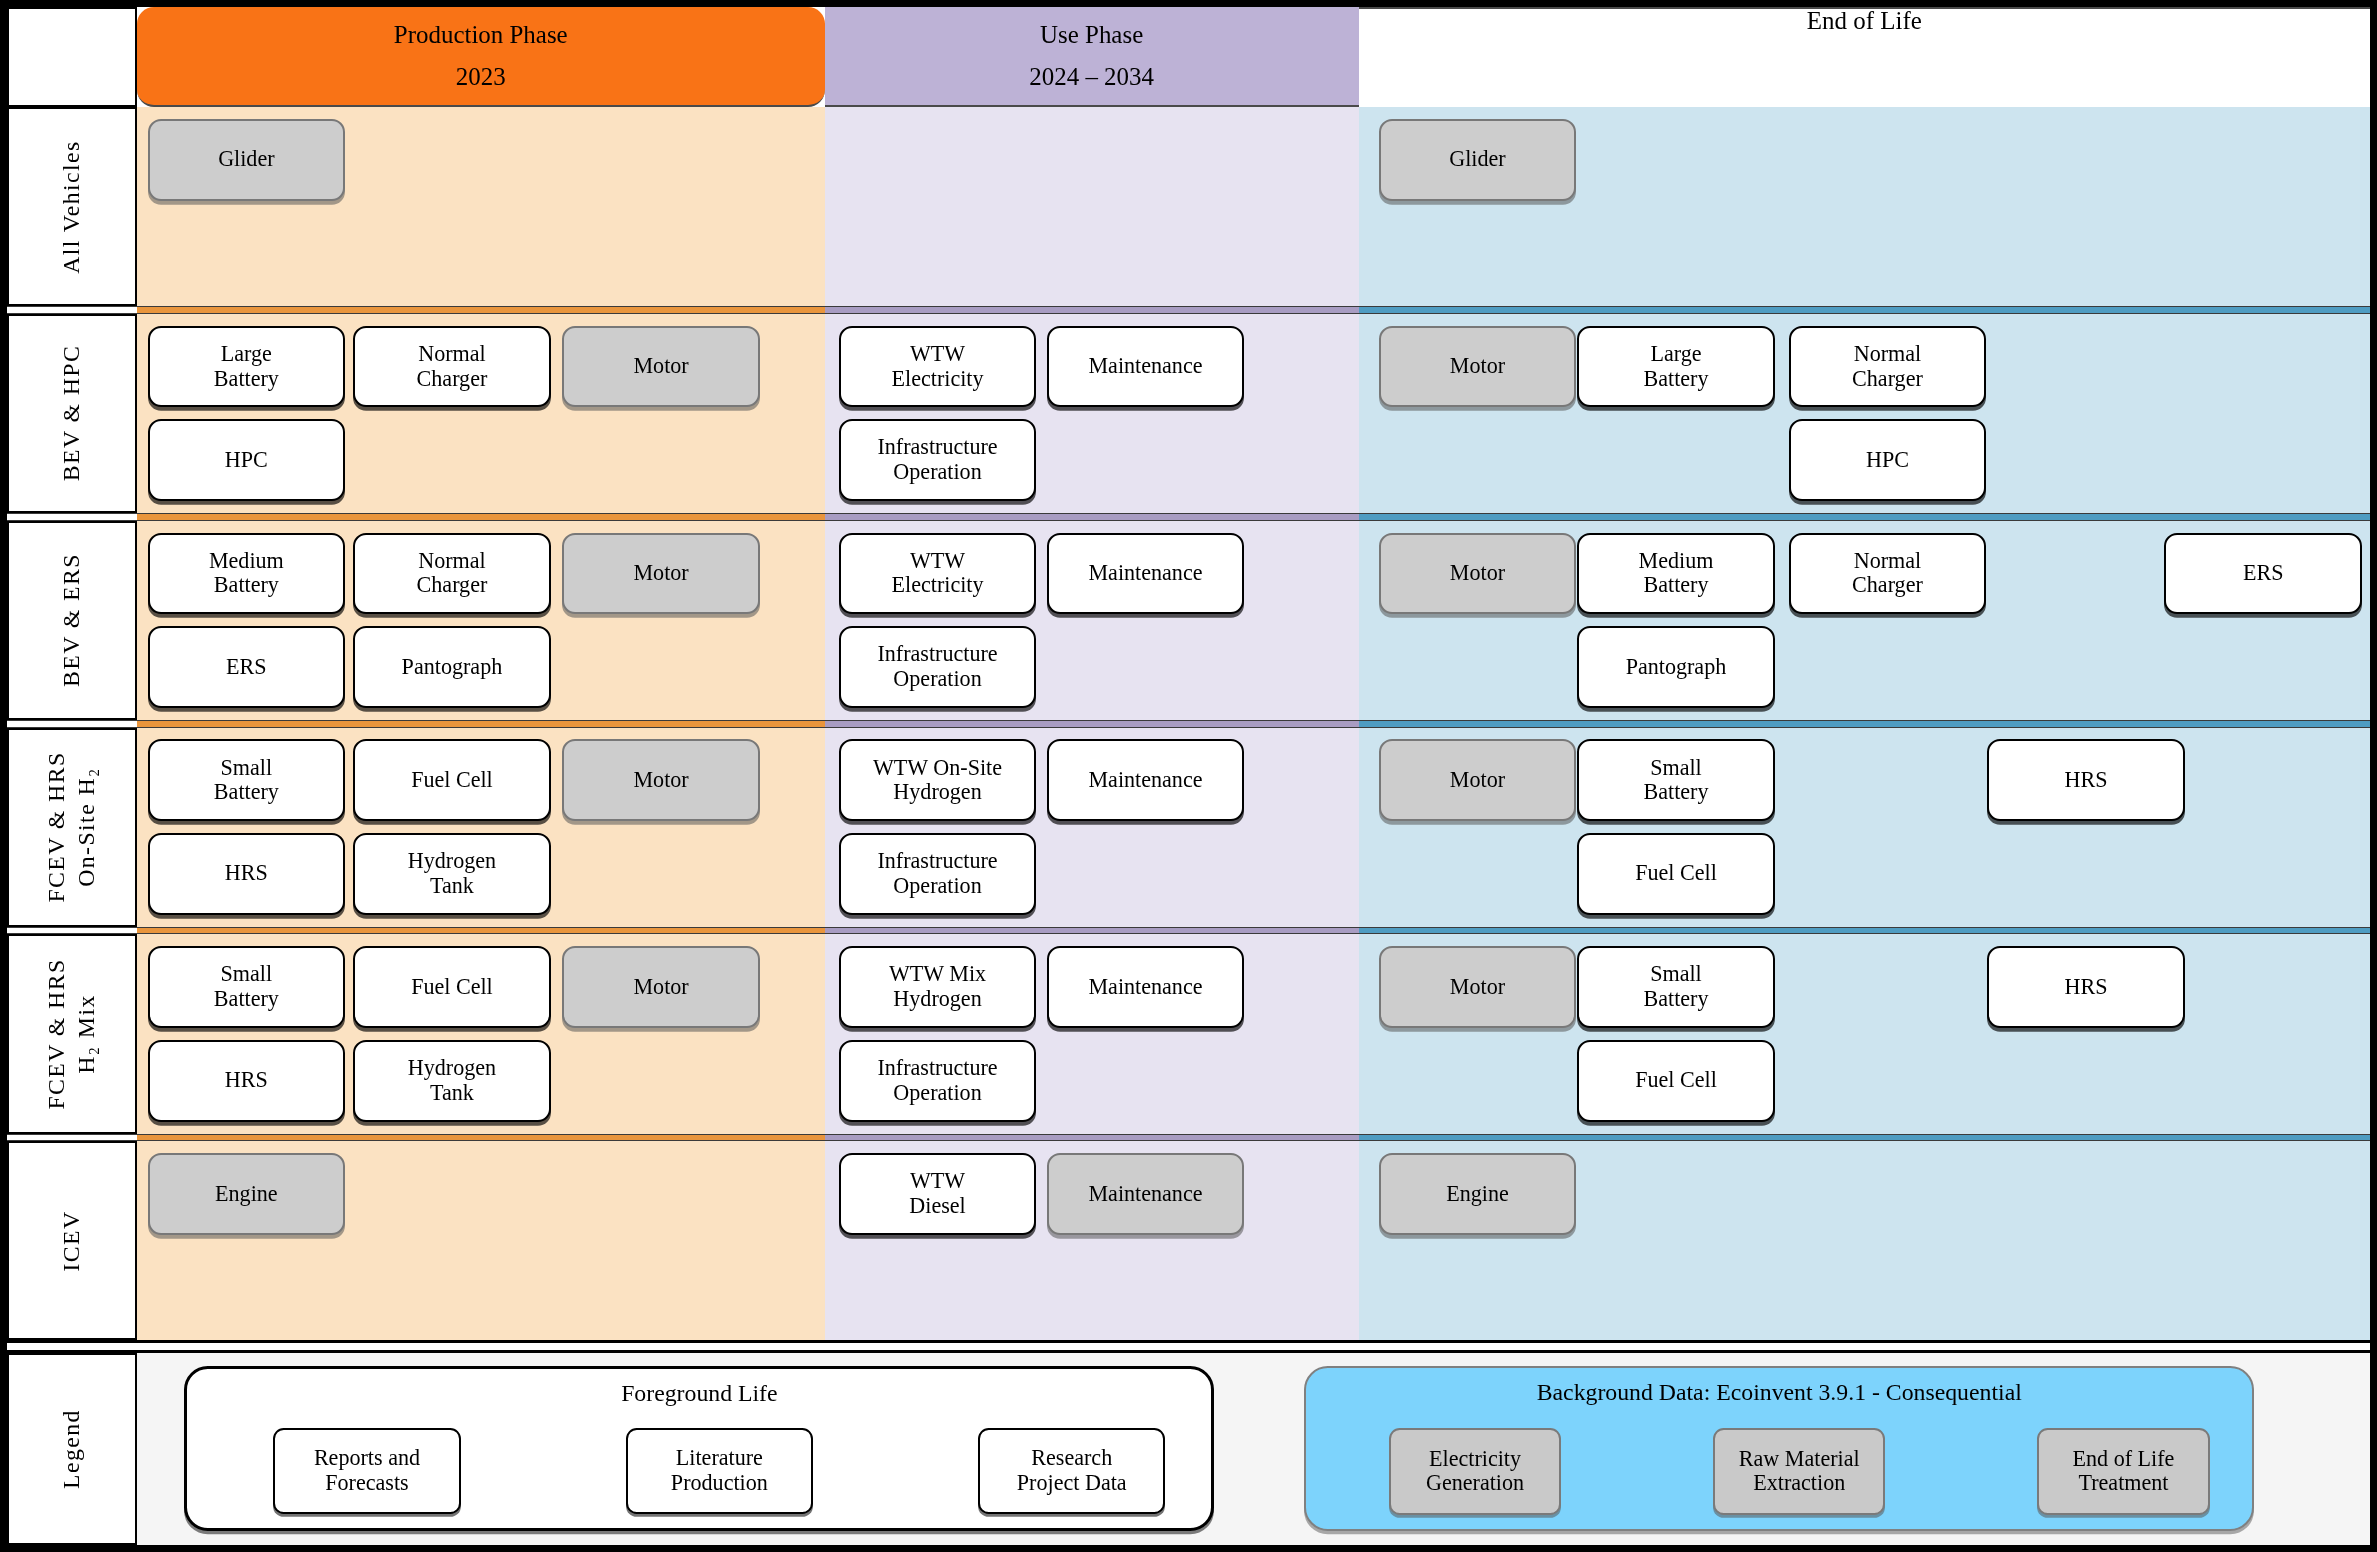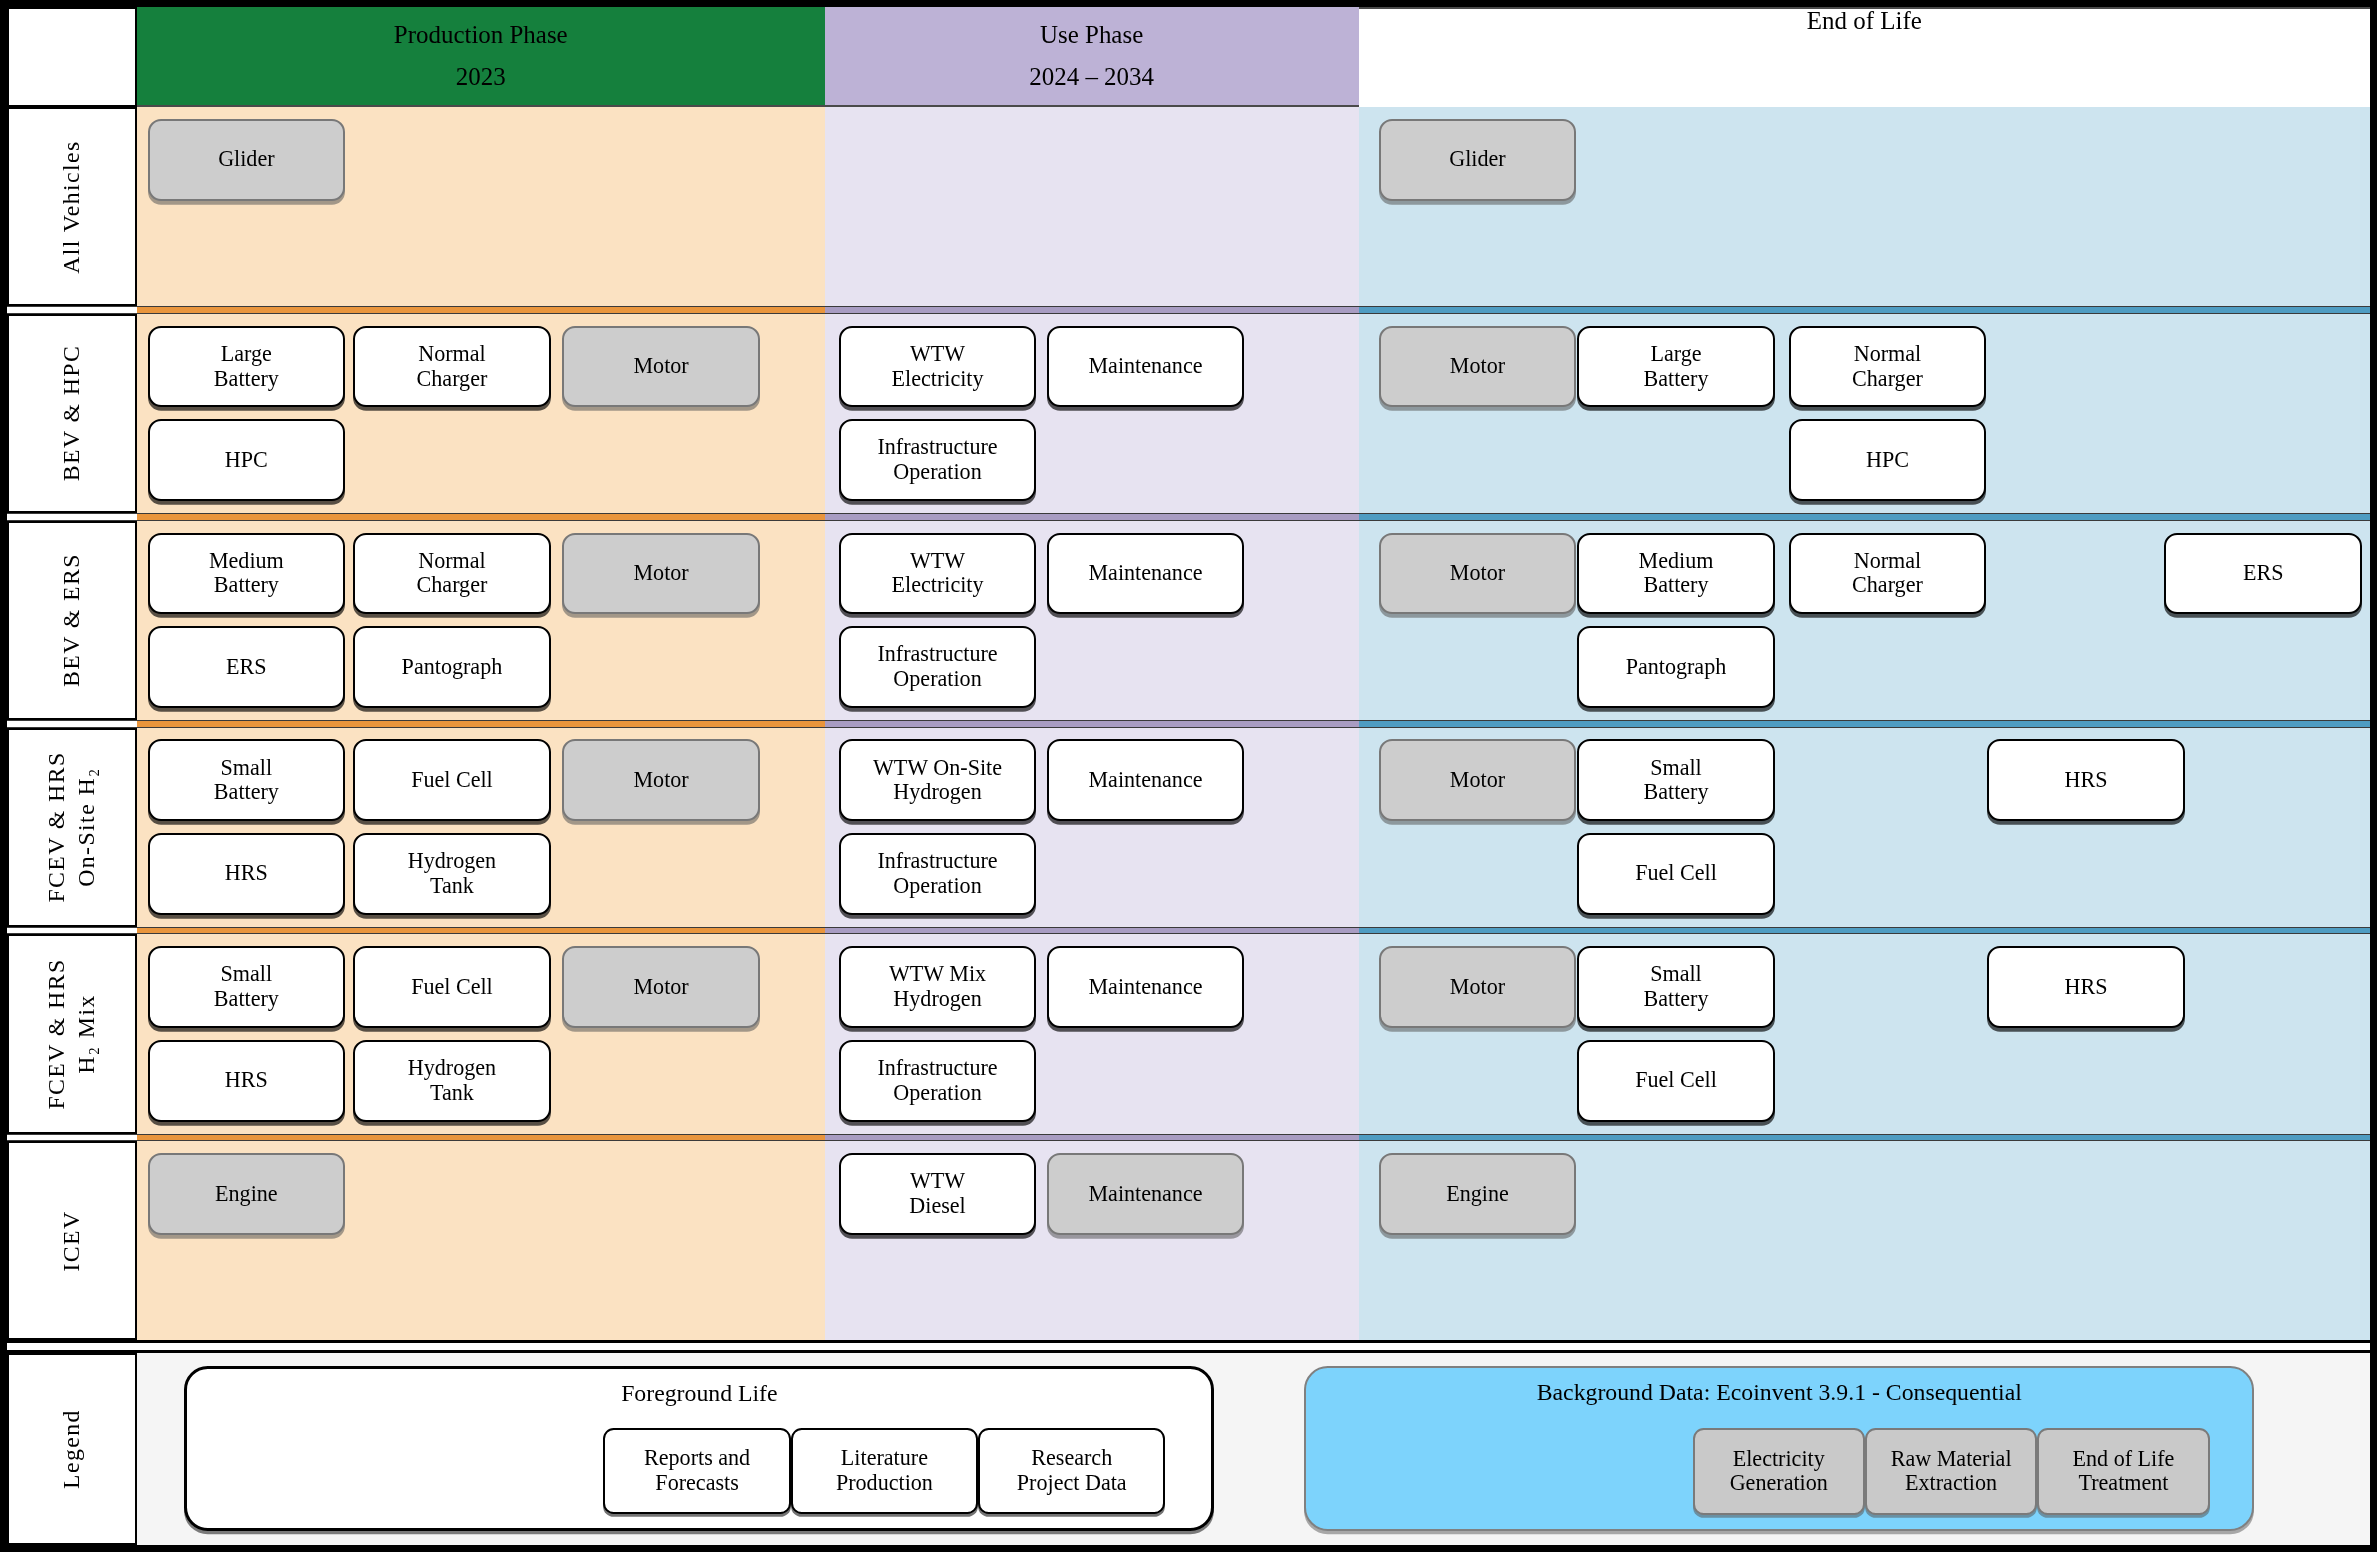--- a/index.html
+++ b/index.html
@@ -21,21 +21,21 @@
   
   .cell-label{position:absolute;left:0;top:0;bottom:0;width:5.5%;background:#fff;border:0.10vw solid #000;}
   .sec{position:absolute;top:0;bottom:0;}
   .sec-prod{left:5.5%;width:29.1%;}
   .sec-use{left:34.6%;width:22.6%;}
   .sec-eol{left:57.2%;width:42.8%;}
 
   
   .hdr{display:flex;flex-direction:column;justify-content:space-evenly;align-items:center;
        font-size:1.05vw;border-bottom:0.12vw solid #4a4a4a;}
-  .hdr-prod{background:#15803d;}
+  .hdr-prod{background:#f97316;border-radius:17px;}
   .hdr-use{background:#BDB2D6;}
   .hdr-eol{background:#5FAECE;}
   .hdr-line{text-align:center;line-height:1.1;}
   .eol-wrap{position:relative;display:block;}
   .eol-title{position:absolute;top:9%;left:0;right:0;text-align:center;}
   .eol-sub{position:absolute;bottom:9%;transform:translateX(-50%);white-space:nowrap;}
   .eol-sub.s0{left:20.7%;}
   .eol-sub.s1{left:50.1%;}
   .eol-sub.s2{left:69.7%;}
   .eol-sub.s3{left:88.5%;bottom:5%;}
@@ -69,21 +69,21 @@
   .l2{top:53%;}
   .p1{left:5.95%;} .p2{left:14.65%;} .p3{left:23.50%;}
   .u1{left:35.20%;} .u2{left:44.00%;}
   .e1{left:58.05%;} .e2{left:66.45%;} .e3{left:75.40%;} .e4{left:83.80%;} .e5{left:91.30%;}
 
   
   .leg-container{position:absolute;top:7%;height:86%;border-radius:1vw;}
   .leg-fg{left:7.5%;width:43.6%;background:#ffffff;border:0.14vw solid #000;box-shadow:0 0.14vw 0.02vw rgba(0,0,0,0.5);}
   .leg-bg{left:54.9%;width:40.2%;background:#7dd3fc;border:0.10vw solid #808080;box-shadow:0 0.14vw 0.02vw rgba(90,90,90,0.5);}
   .leg-title{position:absolute;top:7%;left:0;right:0;text-align:center;font-size:1.0vw;}
-  .leg-boxes{position:absolute;left:4.5%;right:4.5%;top:37%;bottom:9%;display:flex;justify-content:flex-end;padding-left:40px;}
+  .leg-boxes{position:absolute;left:4.5%;right:4.5%;top:37%;bottom:9%;display:flex;justify-content:space-between;padding-left:40px;}
   .leg-box{width:21%;height:100%;display:flex;align-items:center;justify-content:center;
            text-align:center;font-size:0.93vw;line-height:1.12;border-radius:0.45vw;white-space:pre-line;}
   .leg-box.white{background:#fff;border:0.11vw solid #000;box-shadow:0 0.12vw 0.02vw rgba(0,0,0,0.55);}
   .leg-box.gray{background:#C9C9C9;border:0.09vw solid #7a7a7a;box-shadow:0 0.12vw 0.02vw rgba(90,90,90,0.55);}
 </style>
 </head>
 <body>
 
 <div class="canvas">
 <div class="grid">

